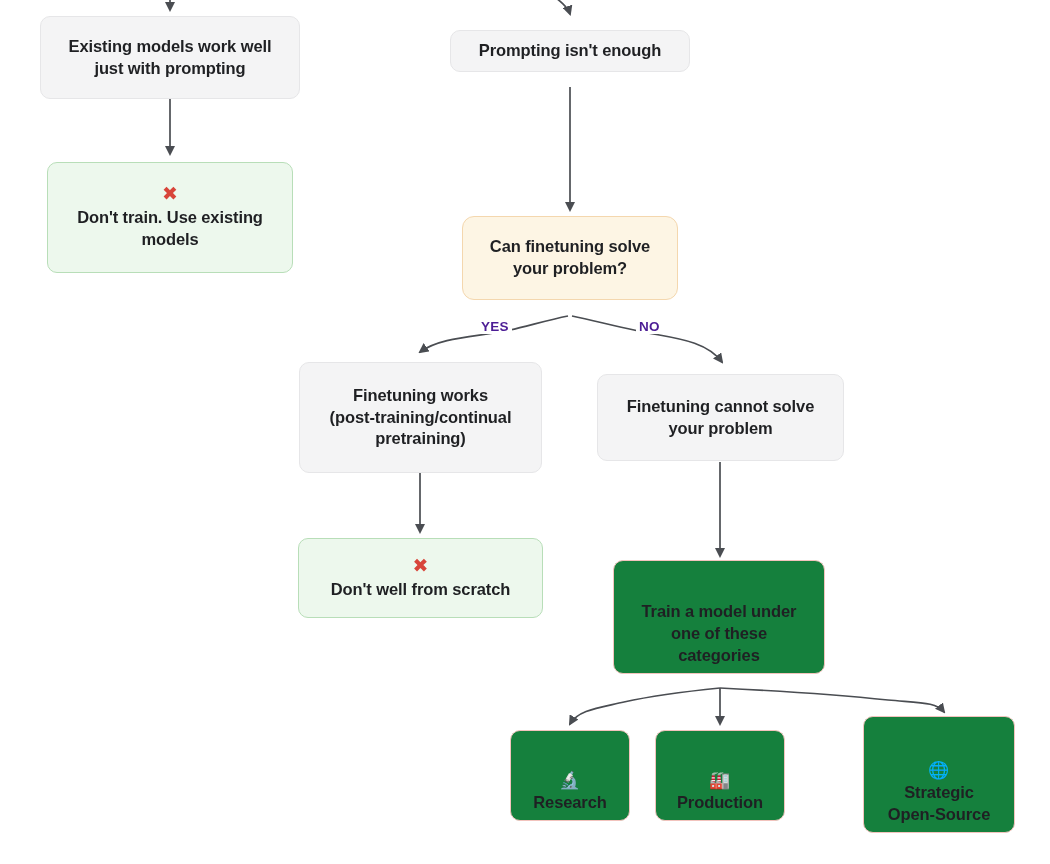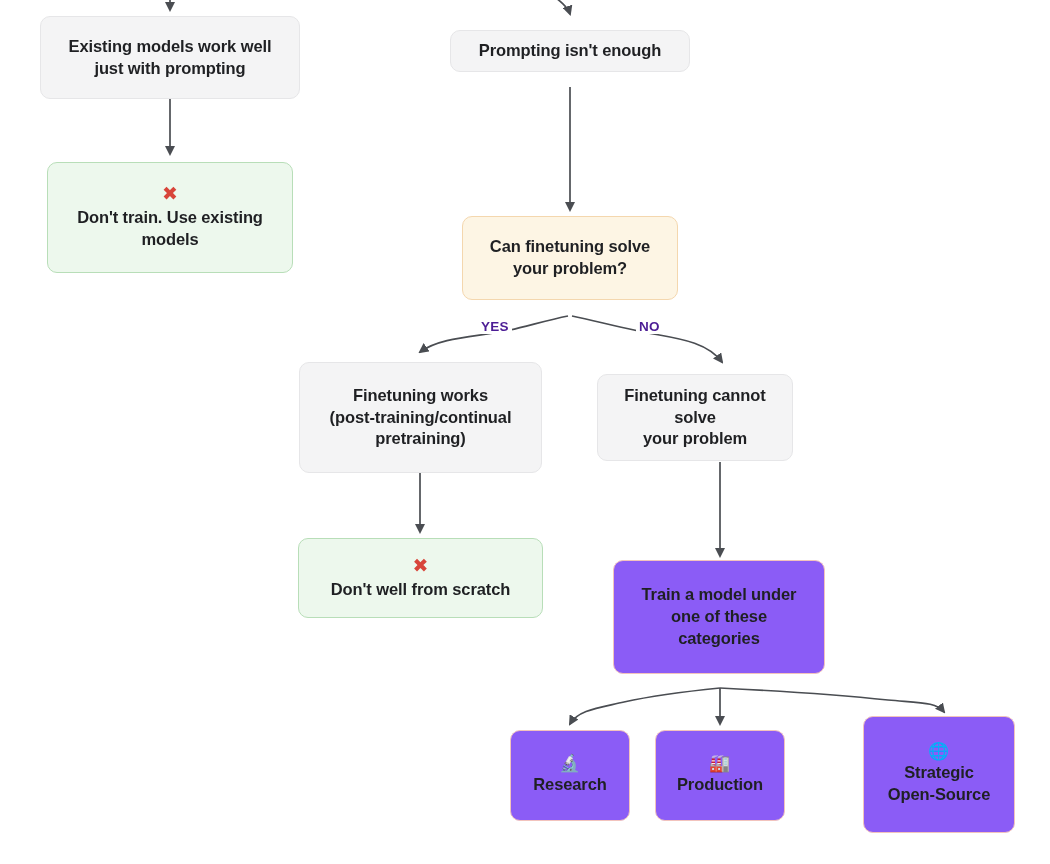--- a/index.html
+++ b/index.html
@@ -63,22 +63,23 @@
   }
   .n-green {
     background: #edf8ed;
     border-color: #b8deb8;
   }
   .n-cream {
     background: #fdf5e4;
     border-color: #f4d7ae;
   }
   .n-pink {
-    background: #8b5cf6;
+    background: #15803d;
     border-color: #f2c3bd;
+    justify-content: flex-end;
   }
   .edge-label {
     position: absolute;
     font-size: 13.5px;
     font-weight: bold;
     color: #4c1d95;
     letter-spacing: 0.3px;
     background: #ffffff;
     padding: 0 3px;
     white-space: nowrap;
@@ -158,32 +159,32 @@
   <div class="node n-gray" style="left:450px; top:30px; width:240px; height:42px;">
     <span class="label">Prompting isn't enough</span>
   </div>
 
   <div class="node n-green" style="left:47px; top:162px; width:246px; height:111px;">
     <span class="xmark">✖</span>
     <span class="label">Don't train. Use existing
 models</span>
   </div>
 
-  <div class="node n-cream" style="left:462px; top:216px; width:216px; height:84px;">
+  <div class="node n-cream" style="left:462px; top:216px; width:216px; height:84px;border-radius:12px;">
     <span class="label">Can finetuning solve
 your problem?</span>
   </div>
 
   <div class="node n-gray" style="left:299px; top:362px; width:243px; height:111px;">
     <span class="label">Finetuning works
 (post-training/continual
 pretraining)</span>
   </div>
 
-  <div class="node n-gray" style="left:597px; top:374px; width:196px; height:87px;">
+  <div class="node n-gray" style="left:597px; top:374px; width:247px; height:87px;">
     <span class="label">Finetuning cannot solve
 your problem</span>
   </div>
 
   <div class="node n-green" style="left:298px; top:538px; width:245px; height:80px;">
     <span class="xmark">✖</span>
     <span class="label">Don't well from scratch</span>
   </div>
 
   <div class="node n-pink" style="left:613px; top:560px; width:212px; height:114px;">

